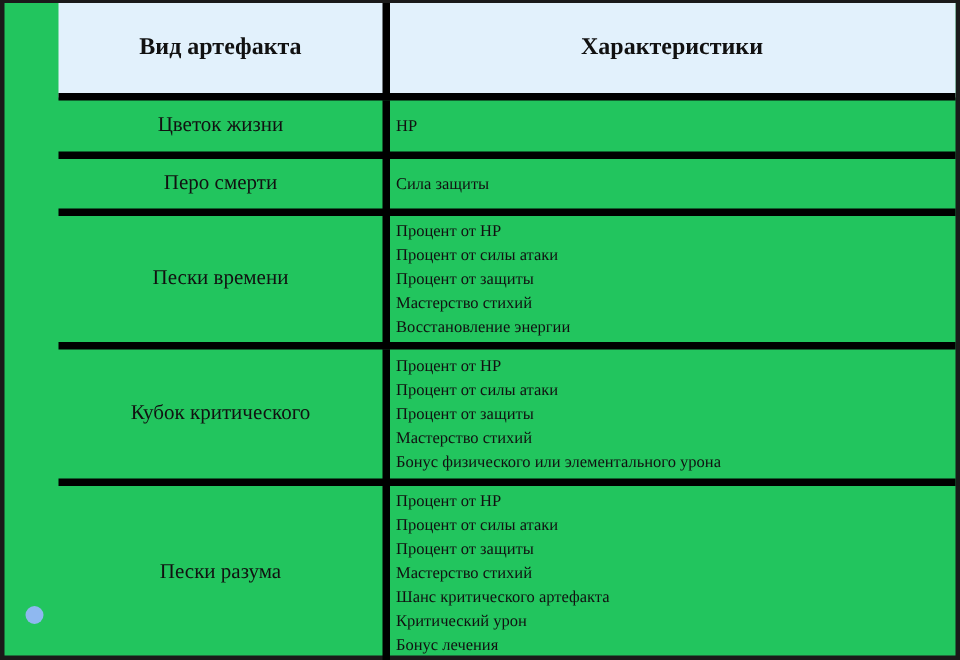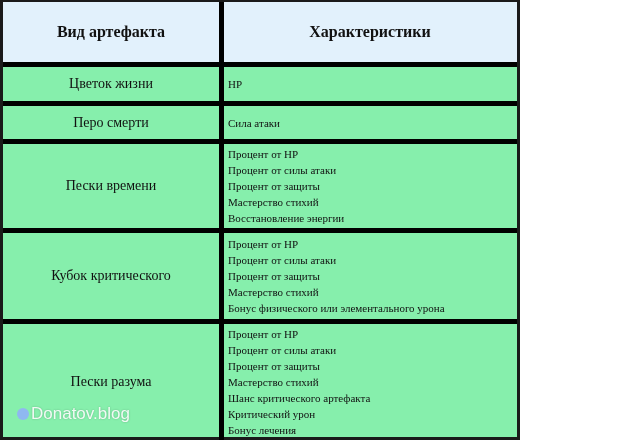--- a/index.html
+++ b/index.html
@@ -1,21 +1,22 @@
 <!DOCTYPE html>
 <html><head>
 <meta charset="utf-8">
 <style>
   html, body { margin: 0; padding: 0; background: #ffffff; }
   body { width: 640px; height: 440px; position: relative; overflow: hidden; }
   .frame {
     position: absolute; left: 0; top: 0;
-    width: 520px; height: 440px; box-sizing: border-box;
+    width: 640px; height: 440px; box-sizing: border-box;
     border: 3px solid #1a1a1a; border-top-width: 2px;
-    background: #86efac;
+    background: #22c55e;
+    padding-left: 36px;
   }
   table {
     border-collapse: collapse; width: 100%; height: 100%;
     font-family: "Liberation Serif", "DejaVu Serif", serif;
     color: #111;
   }
   th, td { border: 5px solid #000000; }
   tr:first-child th { border-top: none; }
   th:first-child, td:first-child { border-left: none; }
   th:last-child, td:last-child { border-right: none; }
@@ -49,21 +50,21 @@
     </tr>
     <tr style="height:39px">
       <td class="name">Цветок жизни</td>
       <td class="stats">
         <span class="stat">HP</span>
       </td>
     </tr>
     <tr style="height:38px">
       <td class="name">Перо смерти</td>
       <td class="stats">
-        <span class="stat">Сила атаки</span>
+        <span class="stat">Сила защиты</span>
       </td>
     </tr>
     <tr style="height:88px">
       <td class="name">Пески времени</td>
       <td class="stats">
         <span class="stat">Процент от HP</span>
         <span class="stat">Процент от силы атаки</span>
         <span class="stat">Процент от защиты</span>
         <span class="stat">Мастерство стихий</span>
         <span class="stat">Восстановление энергии</span>
@@ -90,14 +91,13 @@
         <span class="stat">Критический урон</span>
         <span class="stat">Бонус лечения</span>
       </td>
     </tr>
   </tbody>
     </table>
 </div>
 
 <div class="watermark">
   <span class="wm-dot"></span>
-  <span>Donatov.blog</span>
 </div>
 
 </body></html>

